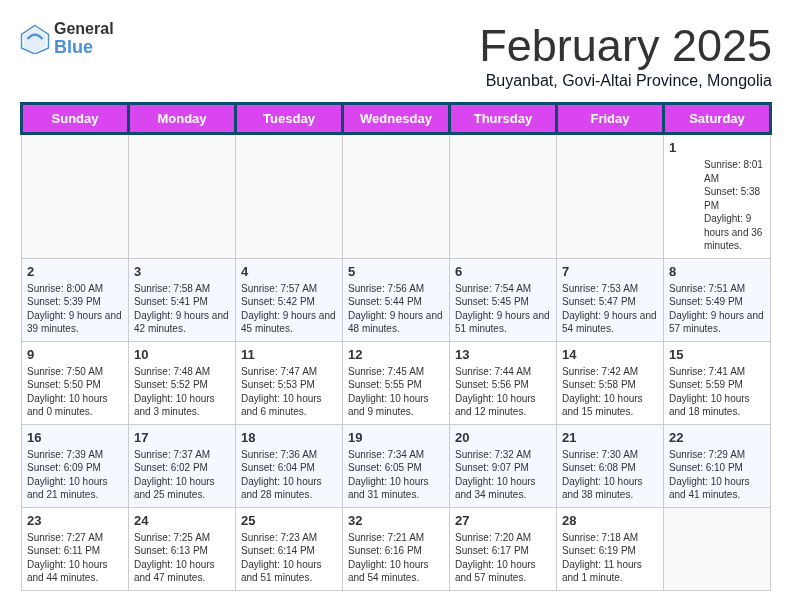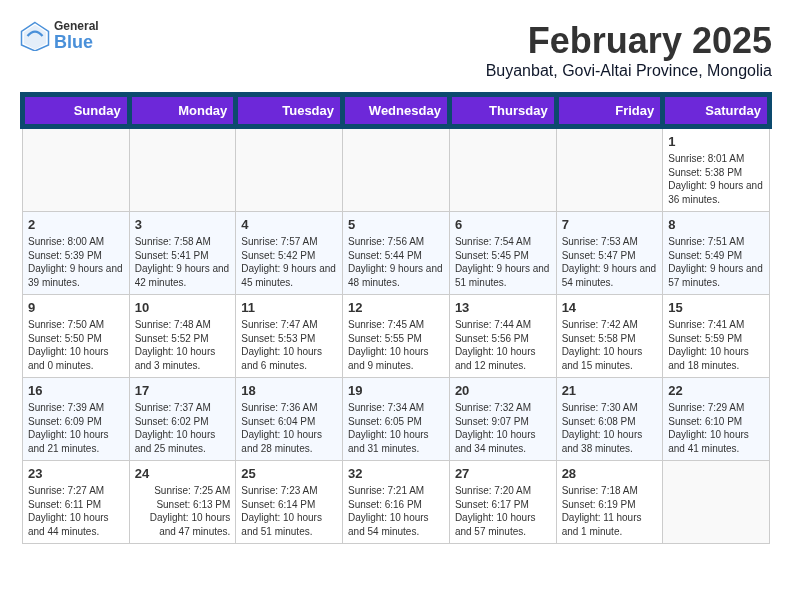--- a/index.html
+++ b/index.html
@@ -20,57 +20,57 @@
       display: flex;
       align-items: center;
       gap: 4px;
     }
     .logo-text {
       display: flex;
       flex-direction: column;
       line-height: 1.1;
     }
     .logo-general {
-      font-size: 12px;
+      font-size: 16px;
       font-weight: bold;
       color: #333;
     }
     .logo-blue {
       font-size: 18px;
       font-weight: bold;
       color: #4a90d9;
     }
     .logo-icon {
       width: 30px;
       height: 30px;
     }
     .title-block {
       text-align: right;
     }
     .month-title {
-      font-size: 36px;
-      font-weight: bold;
+      font-size: 45px;
+      font-weight: normal;
       color: #333;
     }
     .subtitle {
       font-size: 16px;
       color: #0f172a;
     }
     .calendar {
       width: 100%;
       border-collapse: collapse;
     }
     .calendar th {
-      background-color: #6d28d9;
+      background-color: #d946ef;
       color: #fff;
-      text-align: right;
+      text-align: center;
       padding: 6px 6px;
       font-size: 13px;
       font-weight: bold;
-      border: 5px solid #0c4a6e;
+      border: 3px solid #0c4a6e;
     }
     .calendar td {
       border: 1px solid #ccc;
       vertical-align: top;
       padding: 5px 5px;
       width: 107px;
       min-height: 80px;
       font-size: 10.5px;
       color: #333;
       background: #fff;
@@ -132,21 +132,21 @@
   <tbody id="calendar-body">
       <tr>
         <td class="empty"></td>
         <td class="empty"></td>
         <td class="empty"></td>
         <td class="empty"></td>
         <td class="empty"></td>
         <td class="empty"></td>
         <td>
           <span class="day-num">1</span>
-          <div class="day-info" style="white-space: pre-line;">Sunrise: 8:01 AM
+          <div class="day-info" style="white-space: pre-line; margin-left: 35px;">Sunrise: 8:01 AM
 Sunset: 5:38 PM
 Daylight: 9 hours and 36 minutes.</div>
         </td>
       </tr>
       <tr>
         <td>
           <span class="day-num">2</span>
           <div class="day-info" style="white-space: pre-line;">Sunrise: 8:00 AM
 Sunset: 5:39 PM
 Daylight: 9 hours and 39 minutes.</div>
@@ -278,21 +278,21 @@
       </tr>
       <tr>
         <td>
           <span class="day-num">23</span>
           <div class="day-info" style="white-space: pre-line;">Sunrise: 7:27 AM
 Sunset: 6:11 PM
 Daylight: 10 hours and 44 minutes.</div>
         </td>
         <td>
           <span class="day-num">24</span>
-          <div class="day-info" style="white-space: pre-line; text-align: right;">Sunrise: 7:25 AM
+          <div class="day-info" style="white-space: pre-line;">Sunrise: 7:25 AM
 Sunset: 6:13 PM
 Daylight: 10 hours and 47 minutes.</div>
         </td>
         <td>
           <span class="day-num">25</span>
           <div class="day-info" style="white-space: pre-line;">Sunrise: 7:23 AM
 Sunset: 6:14 PM
 Daylight: 10 hours and 51 minutes.</div>
         </td>
         <td>

